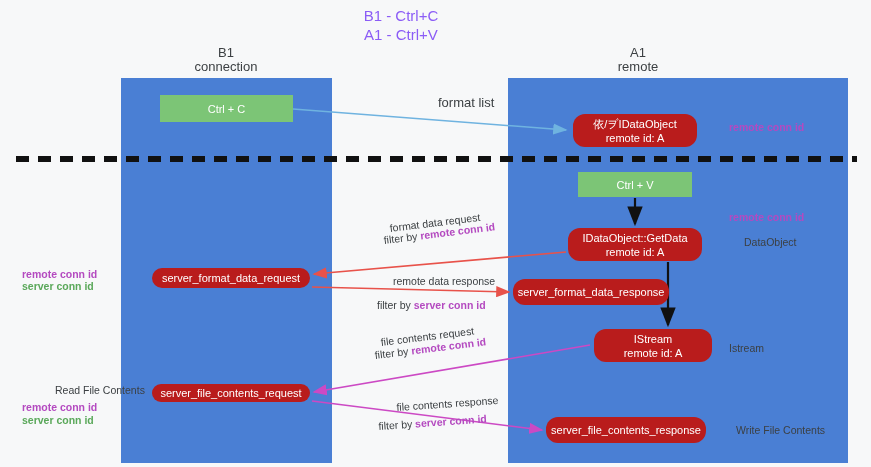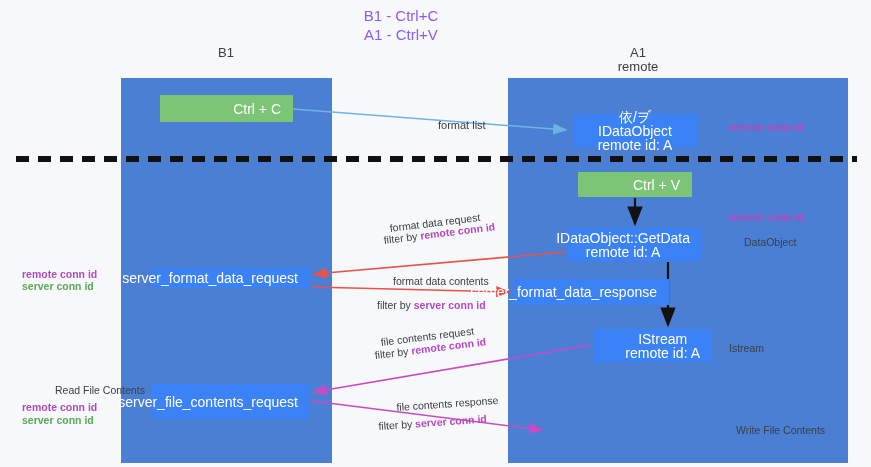--- a/index.html
+++ b/index.html
@@ -26,49 +26,49 @@
   
   .lane-head{
     position:absolute;text-align:center;font-size:13px;
     line-height:14px;color:#3c4043;
   }
   #head-b1{left:151px;top:46px;width:150px;}
   #head-a1{left:563px;top:46px;width:150px;}
 
   
   .node{
-    position:absolute;display:flex;align-items:center;justify-content:flex-end;
-    text-align:center;color:#ffffff;font-size:14px;line-height:14px;
+    position:absolute;display:flex;align-items:center;justify-content:center;
+    text-align:center;color:#ffffff;font-size:11px;line-height:14px;
     box-sizing:border-box;padding:2px 12px;
   }
   .green{background:#7cc576;}
-  .orange{background:#3b82f6;}
+  .orange{background:#b91c1c;border-radius:12px;}
 
   #n-ctrlc{left:160px;top:95px;width:133px;height:27px;}
   #n-idataobject{left:573px;top:114px;width:124px;height:33px;}
   #n-ctrlv{left:578px;top:172px;width:114px;height:25px;}
   #n-getdata{left:568px;top:228px;width:134px;height:33px;}
   #n-sfdreq{left:152px;top:268px;width:158px;height:20px;}
   #n-sfdresp{left:513px;top:279px;width:156px;height:26px;}
   #n-istream{left:594px;top:329px;width:118px;height:33px;}
-  #n-sfcreq{left:152px;top:384px;width:158px;height:35px;}
+  #n-sfcreq{left:152px;top:384px;width:158px;height:18px;}
   #n-sfcresp{left:546px;top:417px;width:160px;height:26px;}
 
   
   #divider{
     position:absolute;left:16px;top:156px;width:841px;height:6px;
   }
 
   
   .anno{position:absolute;font-size:10.5px;line-height:13px;white-space:nowrap;}
   .purple{color:#b44ac0;font-weight:bold;}
   .greenlbl{color:#5aa85a;font-weight:bold;}
   .plain{color:#3c4043;}
 
-  #a-formatlist{left:398px;top:119px;font-size:11px;padding-left:40px;}
+  #a-formatlist{left:398px;top:96px;font-size:13px;padding-left:40px;}
   #a-rci-1{left:729px;top:121px;}
   #a-rci-2{left:729px;top:211px;}
   #a-dataobject{left:729px;top:236px;padding-left:15px;}
   #a-istream{left:729px;top:342px;}
   #a-writefc{left:736px;top:424px;}
   #a-readfc{left:27px;top:384px;margin-left:28px;}
   #a-left-1a{left:22px;top:268px;}
   #a-left-1b{left:22px;top:280px;}
   #a-left-2a{left:22px;top:401px;}
   #a-left-2b{left:22px;top:414px;}
@@ -94,20 +94,21 @@
   <div class="lane" id="lane-b1"></div>
   <div class="lane" id="lane-a1"></div>
 
   <div id="title">
     <div>B1 - Ctrl+C</div>
     <div>A1 - Ctrl+V</div>
   </div>
 
   <div class="lane-head" id="head-b1">
     <div>B1</div>
+    <div>connection</div>
   </div>
   <div class="lane-head" id="head-a1">
     <div>A1</div>
     <div>remote</div>
   </div>
 
   <svg class="overlay">
     <defs>
       <marker id="ar-blue" markerWidth="9" markerHeight="7" refX="8" refY="3.5" orient="auto">
         <polygon points="0 0, 9 3.5, 0 7" fill="#6fb3e0"></polygon>
@@ -176,29 +177,32 @@
     <div>
       <div>IStream</div>
       <div>remote id: A</div>
     </div>
   </div>
 
   <div class="node orange" id="n-sfcreq">
     <span>server_file_contents_request</span>
   </div>
 
+  <div class="node orange" id="n-sfcresp">
+    <span>server_file_contents_response</span>
+  </div>
 
   <div class="anno plain" id="a-formatlist">format list</div>
 
   <div class="rot plain" id="a-fdreq">format data request</div>
   <div class="rot" id="a-fdreq2">
     <span class="plain">filter by </span><span class="purple">remote conn id</span>
   </div>
 
-  <div class="rot plain" id="a-fdresp">format data contents</div>
+  <div class="rot plain" id="a-fdresp">remote data response</div>
   <div class="rot" id="a-fdresp2">
     <span class="plain">filter by </span><span class="purple">server conn id</span>
   </div>
 
   <div class="rot plain" id="a-fcreq">file contents request</div>
   <div class="rot" id="a-fcreq2">
     <span class="plain">filter by </span><span class="purple">remote conn id</span>
   </div>
 
   <div class="rot plain" id="a-fcresp">file contents response</div>

